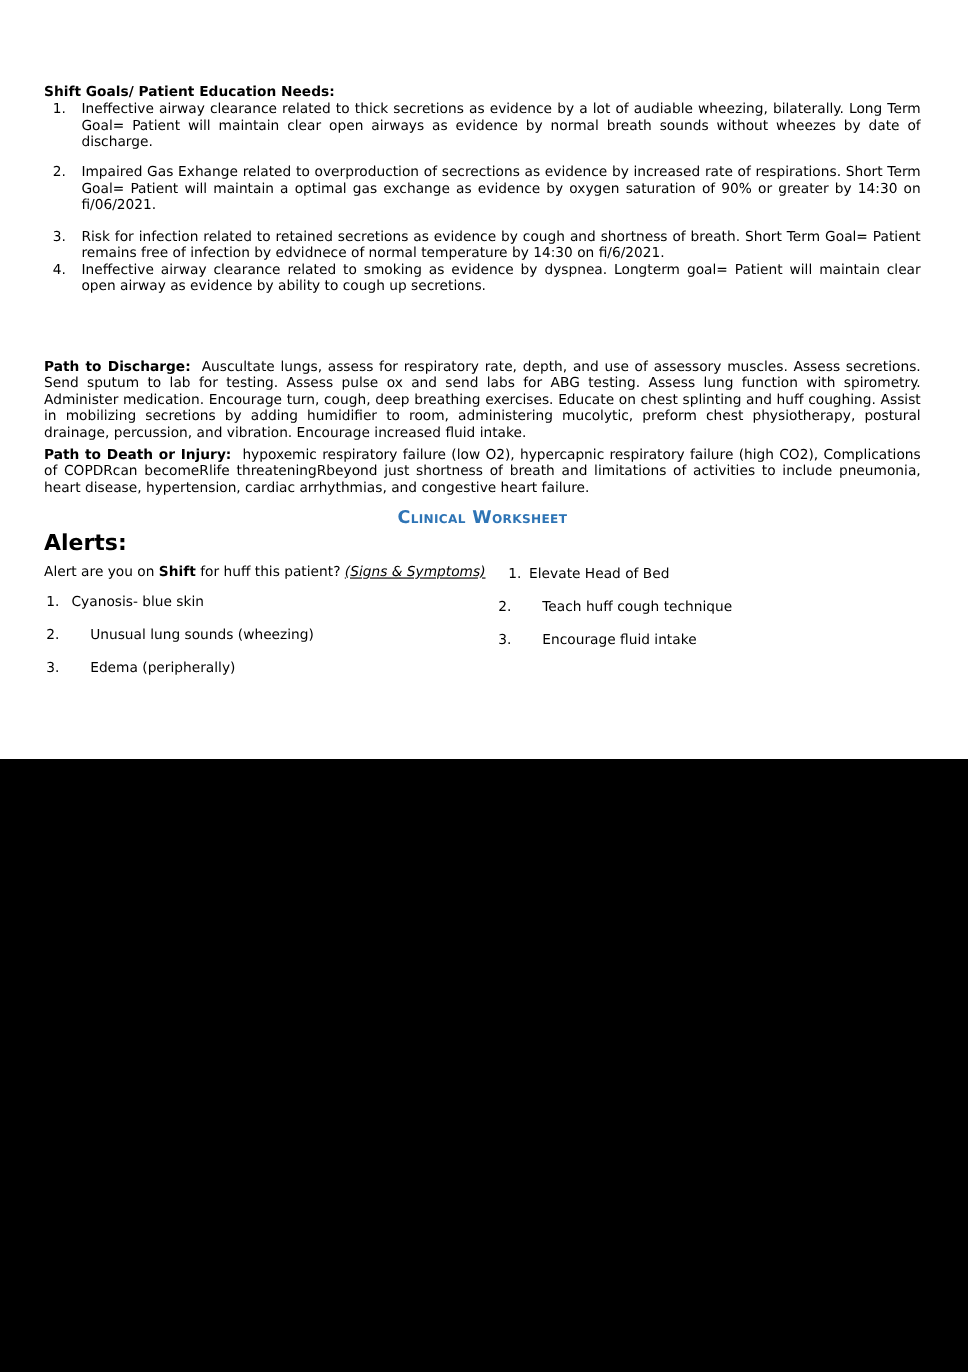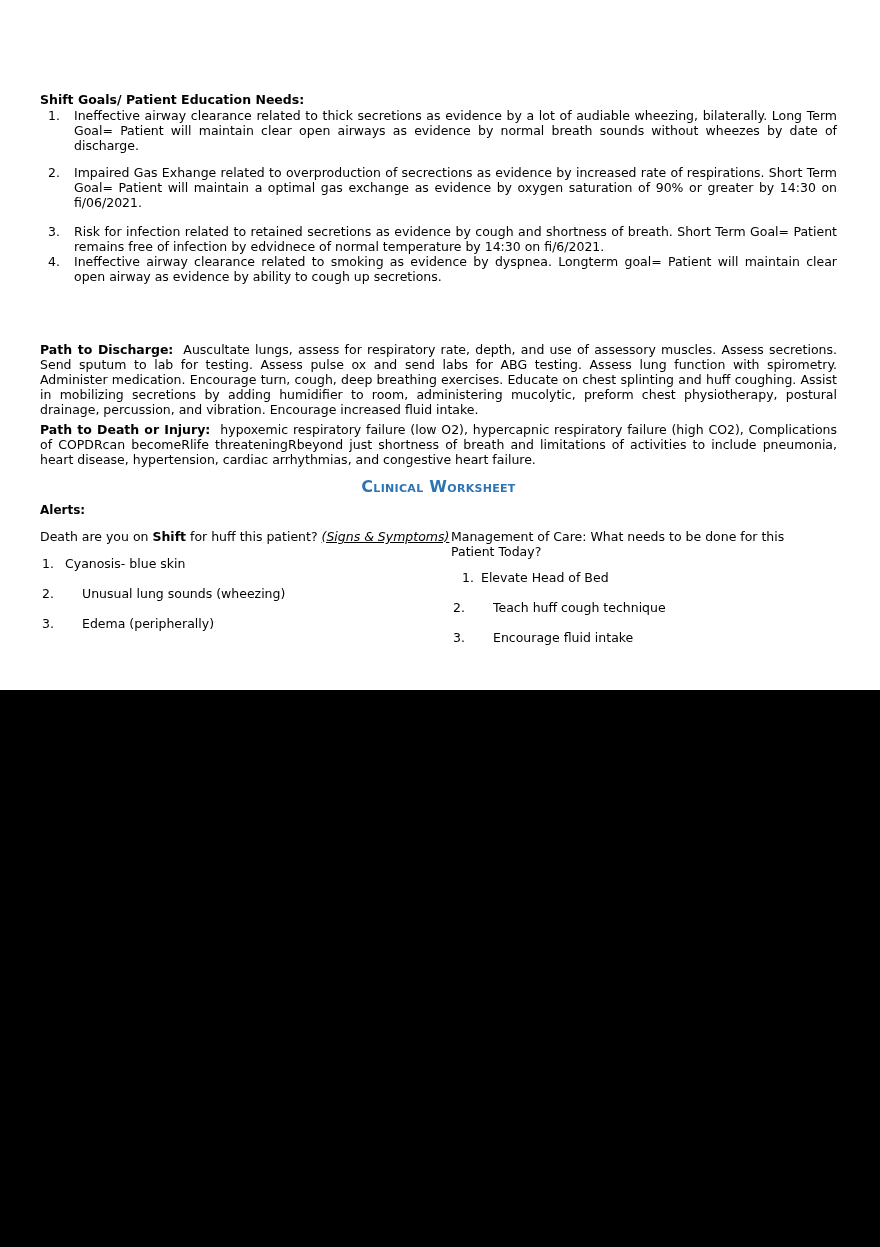--- a/index.html
+++ b/index.html
@@ -16,21 +16,21 @@
     overflow: hidden;
   }
   .content {
     position: absolute;
     top: 0; left: 0;
     width: 880px;
     height: 690px;
     padding: 75px 43px 0 40px;
     overflow: hidden;
   }
-  .bold { font-weight: bold; margin-top: 17px; }
+  .bold { font-weight: bold; }
   .italic { font-style: italic; text-decoration: underline; }
 
   
   .goal-list { margin-top: 1px; }
   .goal {
     display: flex;
     padding-left: 8px;
     text-align: justify;
   }
   .goal .num { flex: 0 0 26px; }
@@ -55,21 +55,21 @@
     font-size: 16px;
     font-variant: small-caps;
     letter-spacing: 0.3px;
     line-height: 20px;
   }
 
   
   .alerts-heading {
     margin-top: 3px;
     font-weight: bold;
-    font-size: 12px;
+    font-size: 20px;
     line-height: 20px;
   }
 
   
   .alerts-cols {
     display: flex;
     margin-top: 10px;
   }
   .col-left { width: 411px; }
   .col-right { width: 375px; }
@@ -131,38 +131,37 @@
   </p>
 
   <h1 class="worksheet-title">Clinical Worksheet</h1>
 
   <h2 class="alerts-heading">Alerts:</h2>
 
   <div class="alerts-cols">
 
     <div class="col-left">
       <div class="col-question">
-        <span>Death are you on </span><span class="bold">Shift</span><span> for huff this patient? </span><span class="italic">(Signs &amp; Symptoms)</span>
+        <span>Alert are you on </span><span class="bold">Shift</span><span> for huff this patient? </span><span class="italic">(Signs &amp; Symptoms)</span>
       </div>
       <div class="alert-item">
         <span class="num">1.</span>
         <span class="txt">Cyanosis- blue skin</span>
       </div>
       <div class="alert-item wide">
         <span class="num">2.</span>
         <span class="txt">Unusual lung sounds (wheezing)</span>
       </div>
       <div class="alert-item wide">
         <span class="num">3.</span>
         <span class="txt">Edema (peripherally)</span>
       </div>
     </div>
 
     <div class="col-right">
-      <div class="col-question">Management of Care: What needs to be done for this Patient Today?</div>
       <div class="alert-item first">
         <span class="num">1.</span>
         <span class="txt">Elevate Head of Bed</span>
       </div>
       <div class="alert-item wide">
         <span class="num">2.</span>
         <span class="txt">Teach huff cough technique</span>
       </div>
       <div class="alert-item wide">
         <span class="num">3.</span>

